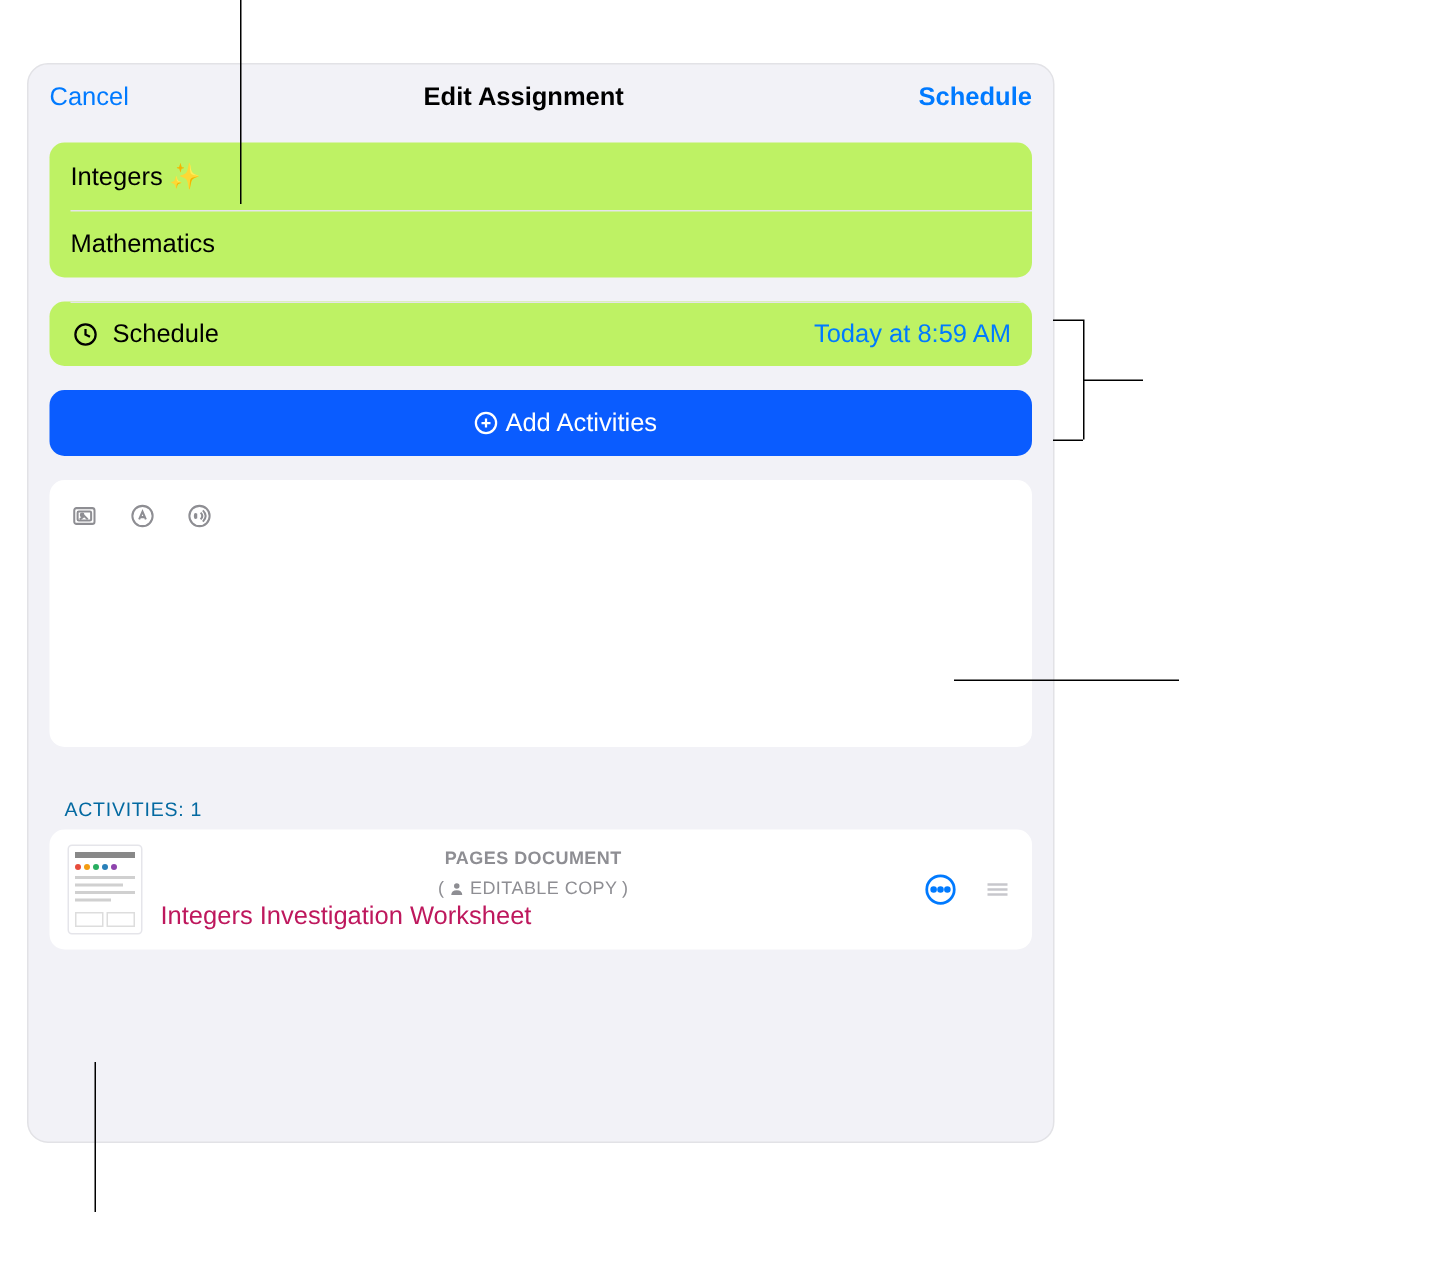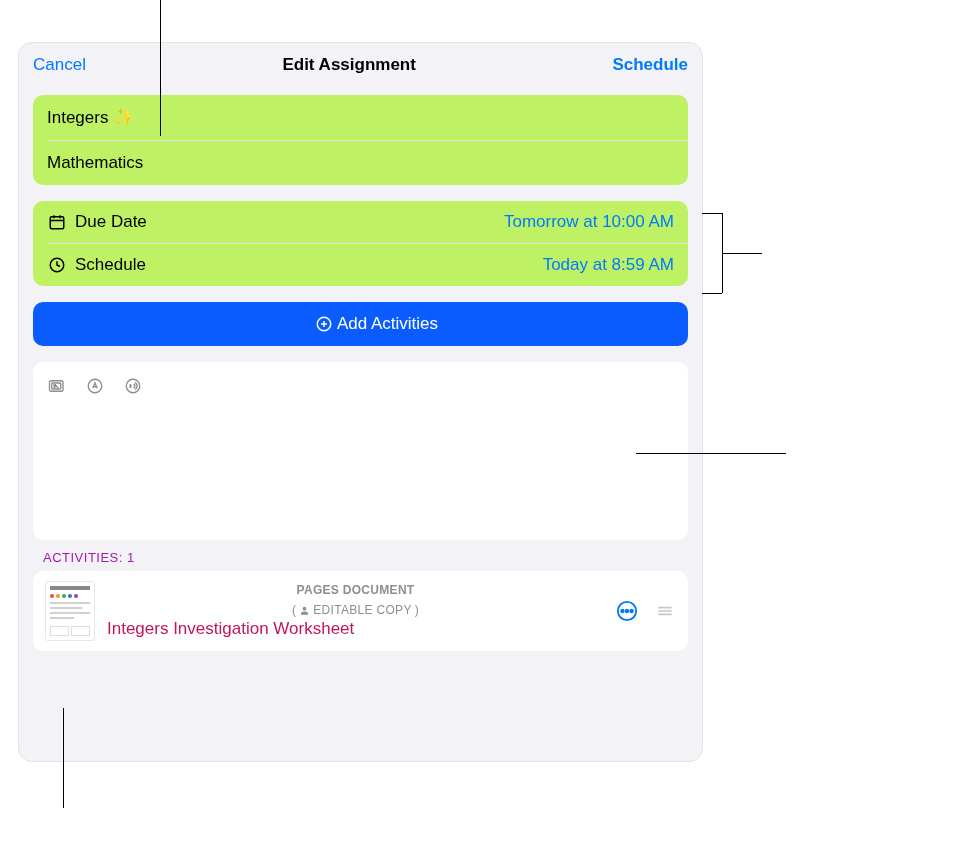--- a/index.html
+++ b/index.html
@@ -119,24 +119,24 @@
     .instr-icons .ico {
       width: 20px;
       height: 20px;
       color: #8e8e93;
       display: flex;
       align-items: center;
       justify-content: center;
     }
 
     .section-header {
-      margin: 10px 24px 6px 24px;
+      margin: 34px 24px 6px 24px;
       font-size: 13px;
       letter-spacing: 0.5px;
-      color: #a21caf;
+      color: #0369a1;
       text-transform: uppercase;
     }
     .activity-card {
       margin: 0 14px;
       background: #fff;
       border-radius: 10px;
       display: flex;
       align-items: center;
       padding: 10px 12px;
       gap: 12px;
@@ -176,32 +176,20 @@
     <div class="nav-btn nav-right">Schedule</div>
   </div>
 
   <div class="card">
     <div class="row">Integers ✨</div>
     <div class="divider"></div>
     <div class="row">Mathematics</div>
   </div>
 
   <div class="card" style="margin-top:16px;">
-    <div class="detail-row">
-      <span class="icon">
-        <svg viewBox="0 0 24 24" width="18" height="18" fill="none" stroke="#000" stroke-width="2">
-          <rect x="3" y="5" width="18" height="16" rx="2"></rect>
-          <line x1="3" y1="10" x2="21" y2="10"></line>
-          <line x1="8" y1="3" x2="8" y2="7"></line>
-          <line x1="16" y1="3" x2="16" y2="7"></line>
-        </svg>
-      </span>
-      <span class="detail-label">Due Date</span>
-      <span class="detail-value">Tomorrow at 10:00 AM</span>
-    </div>
     <div class="divider"></div>
     <div class="detail-row">
       <span class="icon">
         <svg viewBox="0 0 24 24" width="18" height="18" fill="none" stroke="#000" stroke-width="2">
           <circle cx="12" cy="12" r="9"></circle>
           <polyline points="12,7 12,12 16,14"></polyline>
         </svg>
       </span>
       <span class="detail-label">Schedule</span>
       <span class="detail-value">Today at 8:59 AM</span>

